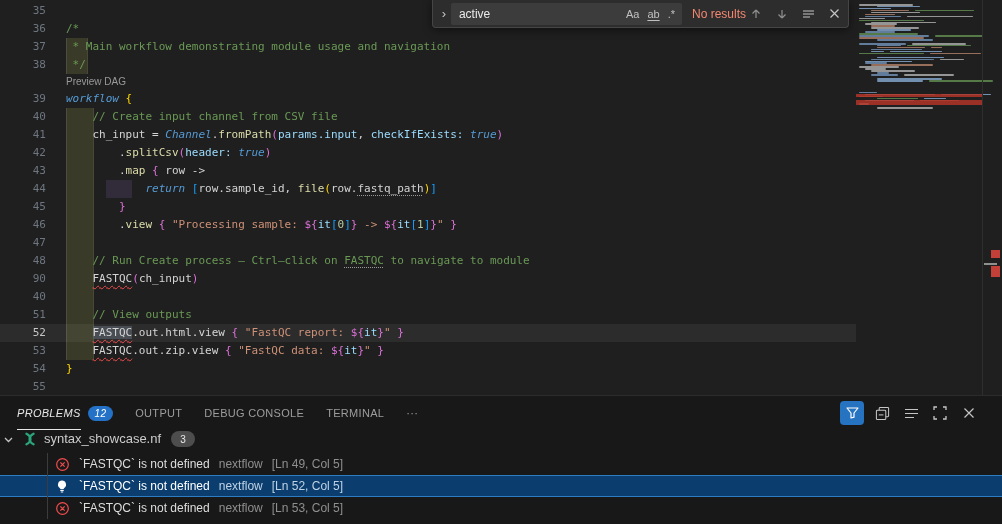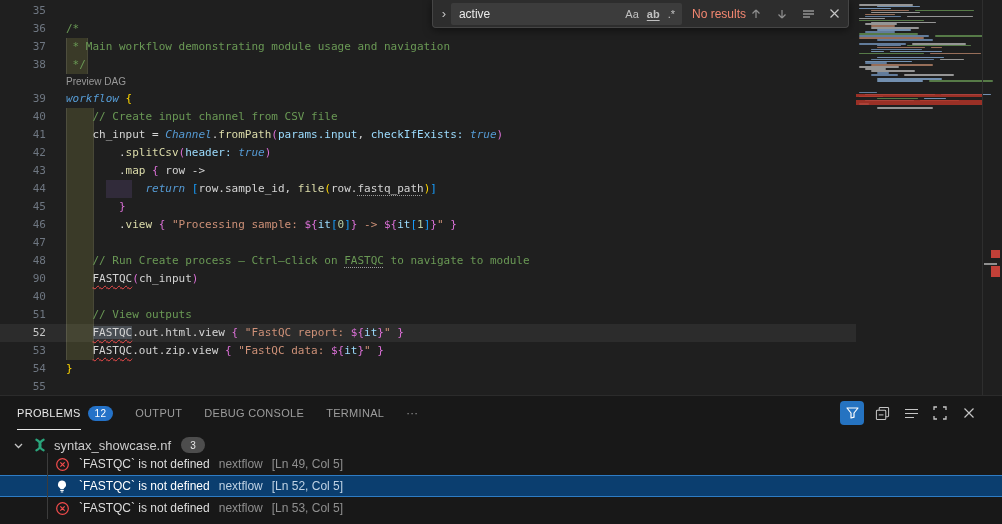--- a/index.html
+++ b/index.html
@@ -35,59 +35,59 @@
   #find{position:absolute;left:432px;top:0;width:417px;height:28px;background:#2d2d2d;
     border:1px solid #454545;border-top:none;border-radius:0 0 4px 4px;
     box-shadow:0 2px 8px rgba(0,0,0,0.5);display:flex;align-items:center;padding:0 4px;box-sizing:border-box;z-index:30;}
   .find-chevron{width:14px;height:20px;display:flex;align-items:center;justify-content:center;
     color:#c5c5c5;font-size:13px;cursor:pointer;}
   #find-inputbox{display:flex;align-items:center;background:#3c3c3c;height:22px;width:222px;
     border-radius:2px;padding:0 4px 0 6px;}
   #find-input{flex:1;background:transparent;border:none;outline:none;color:#eaeaea;
     font-size:12px;font-family:"Liberation Sans",sans-serif;min-width:0;}
   .find-opt{color:#c0c0c0;font-size:11px;padding:1px 3px;margin-left:2px;border-radius:3px;cursor:pointer;}
-  .find-opt.ww{text-decoration:underline;text-underline-offset:2px;font-weight:bold;}
+  .find-opt.ww{text-decoration:underline;text-underline-offset:2px;}
   #find-status{color:#f48771;font-size:12px;margin-left:10px;white-space:nowrap;}
   .find-actions{margin-left:auto;display:flex;align-items:center;gap:6px;}
   .find-btn{width:20px;height:20px;display:flex;align-items:center;justify-content:center;
     color:#8f8f8f;cursor:pointer;border-radius:3px;}
   .find-btn.light{color:#c5c5c5;}
 
   
   #minimap{position:absolute;left:856px;top:0;width:126px;height:395px;cursor:pointer;}
   .mm-bar{position:absolute;height:1.6px;border-radius:1px;opacity:0.75;}
   .mm-err{position:absolute;left:0;width:126px;background:rgba(176,52,40,0.85);}
   #ruler{position:absolute;left:982px;top:0;width:20px;height:395px;border-left:1px solid #2e2e2e;}
   .rl-mark{position:absolute;}
 
   
   #panel{position:absolute;left:0;top:395px;width:1002px;height:129px;background:#181818;
     border-top:1px solid #2b2b2b;box-sizing:border-box;}
   #panel-tabs{position:relative;height:34px;display:flex;align-items:center;padding-left:17px;gap:22px;}
   .ptab{display:flex;align-items:center;gap:7px;font-size:11px;letter-spacing:0.3px;
     color:#9d9d9d;cursor:pointer;height:100%;}
   .ptab .lbl{display:flex;align-items:center;height:100%;box-sizing:border-box;border-bottom:1px solid transparent;}
-  .ptab.active{color:#e7e7e7;}
+  .ptab.active{color:#e7e7e7;font-style:italic;}
   .ptab.active .lbl{border-bottom:1px solid #e7e7e7;}
   .ptab-badge{background:#2472c8;color:#ffffff;font-size:10px;border-radius:10px;padding:2px 7px;}
   #panel-controls{position:absolute;right:22px;top:5px;display:flex;align-items:center;gap:7px;}
   #filter-box{display:flex;align-items:center;width:368px;height:24px;background:#313131;
     border:1px solid #3e3e3e;border-radius:2px;box-sizing:border-box;padding:0 3px 0 8px;}
   #filter-input{flex:1;min-width:0;background:transparent;border:none;outline:none;
     color:#cccccc;font-size:12px;font-family:"Liberation Sans",sans-serif;}
   #filter-input::placeholder{color:#989898;opacity:1;}
   #showing-badge{background:#4a4d50;color:#f0f0f0;font-size:12px;padding:2px 8px;border-radius:2px;white-space:nowrap;}
   #funnel-btn{width:24px;height:24px;background:#2573c1;border-radius:4px;display:flex;
     align-items:center;justify-content:center;cursor:pointer;margin-left:2px;}
   .pnl-icon{width:22px;height:22px;display:flex;align-items:center;justify-content:center;
     color:#c5c5c5;cursor:pointer;border-radius:4px;}
 
   #tree{position:relative;margin-top:1px;}
   #tree-guide{position:absolute;left:47px;top:22px;width:1px;height:66px;background:#3c3c3c;}
-  .tree-header{display:flex;align-items:flex-end;height:22px;padding-left:10px;gap:6px;cursor:pointer;}
+  .tree-header{display:flex;align-items:flex-start;height:22px;padding-left:0;gap:6px;cursor:pointer;}
   .tree-header .fname{color:#cccccc;font-size:13px;}
   .count-badge{background:#4d4d4d;color:#e8e8e8;font-size:10px;min-width:16px;height:16px;
     border-radius:9px;display:flex;align-items:center;justify-content:center;padding:0 4px;margin-left:4px;}
   .prow{display:flex;align-items:center;height:22px;padding-left:54px;gap:9px;cursor:pointer;box-sizing:border-box;}
   .prow .msg{color:#dddddd;font-size:12px;font-weight:500;white-space:nowrap;}
   .prow .src,.prow .loc{color:#8f8f8f;font-size:12px;white-space:nowrap;}
   .prow.selected{background:#0b3e6f;border-top:1px solid #2e7cc4;border-bottom:1px solid #2e7cc4;}
   .prow.selected .msg{color:#ffffff;}
   .prow.selected .src,.prow.selected .loc{color:#bfd2e4;}
   .sev-icon{width:16px;height:16px;display:flex;align-items:center;justify-content:center;flex:none;}

